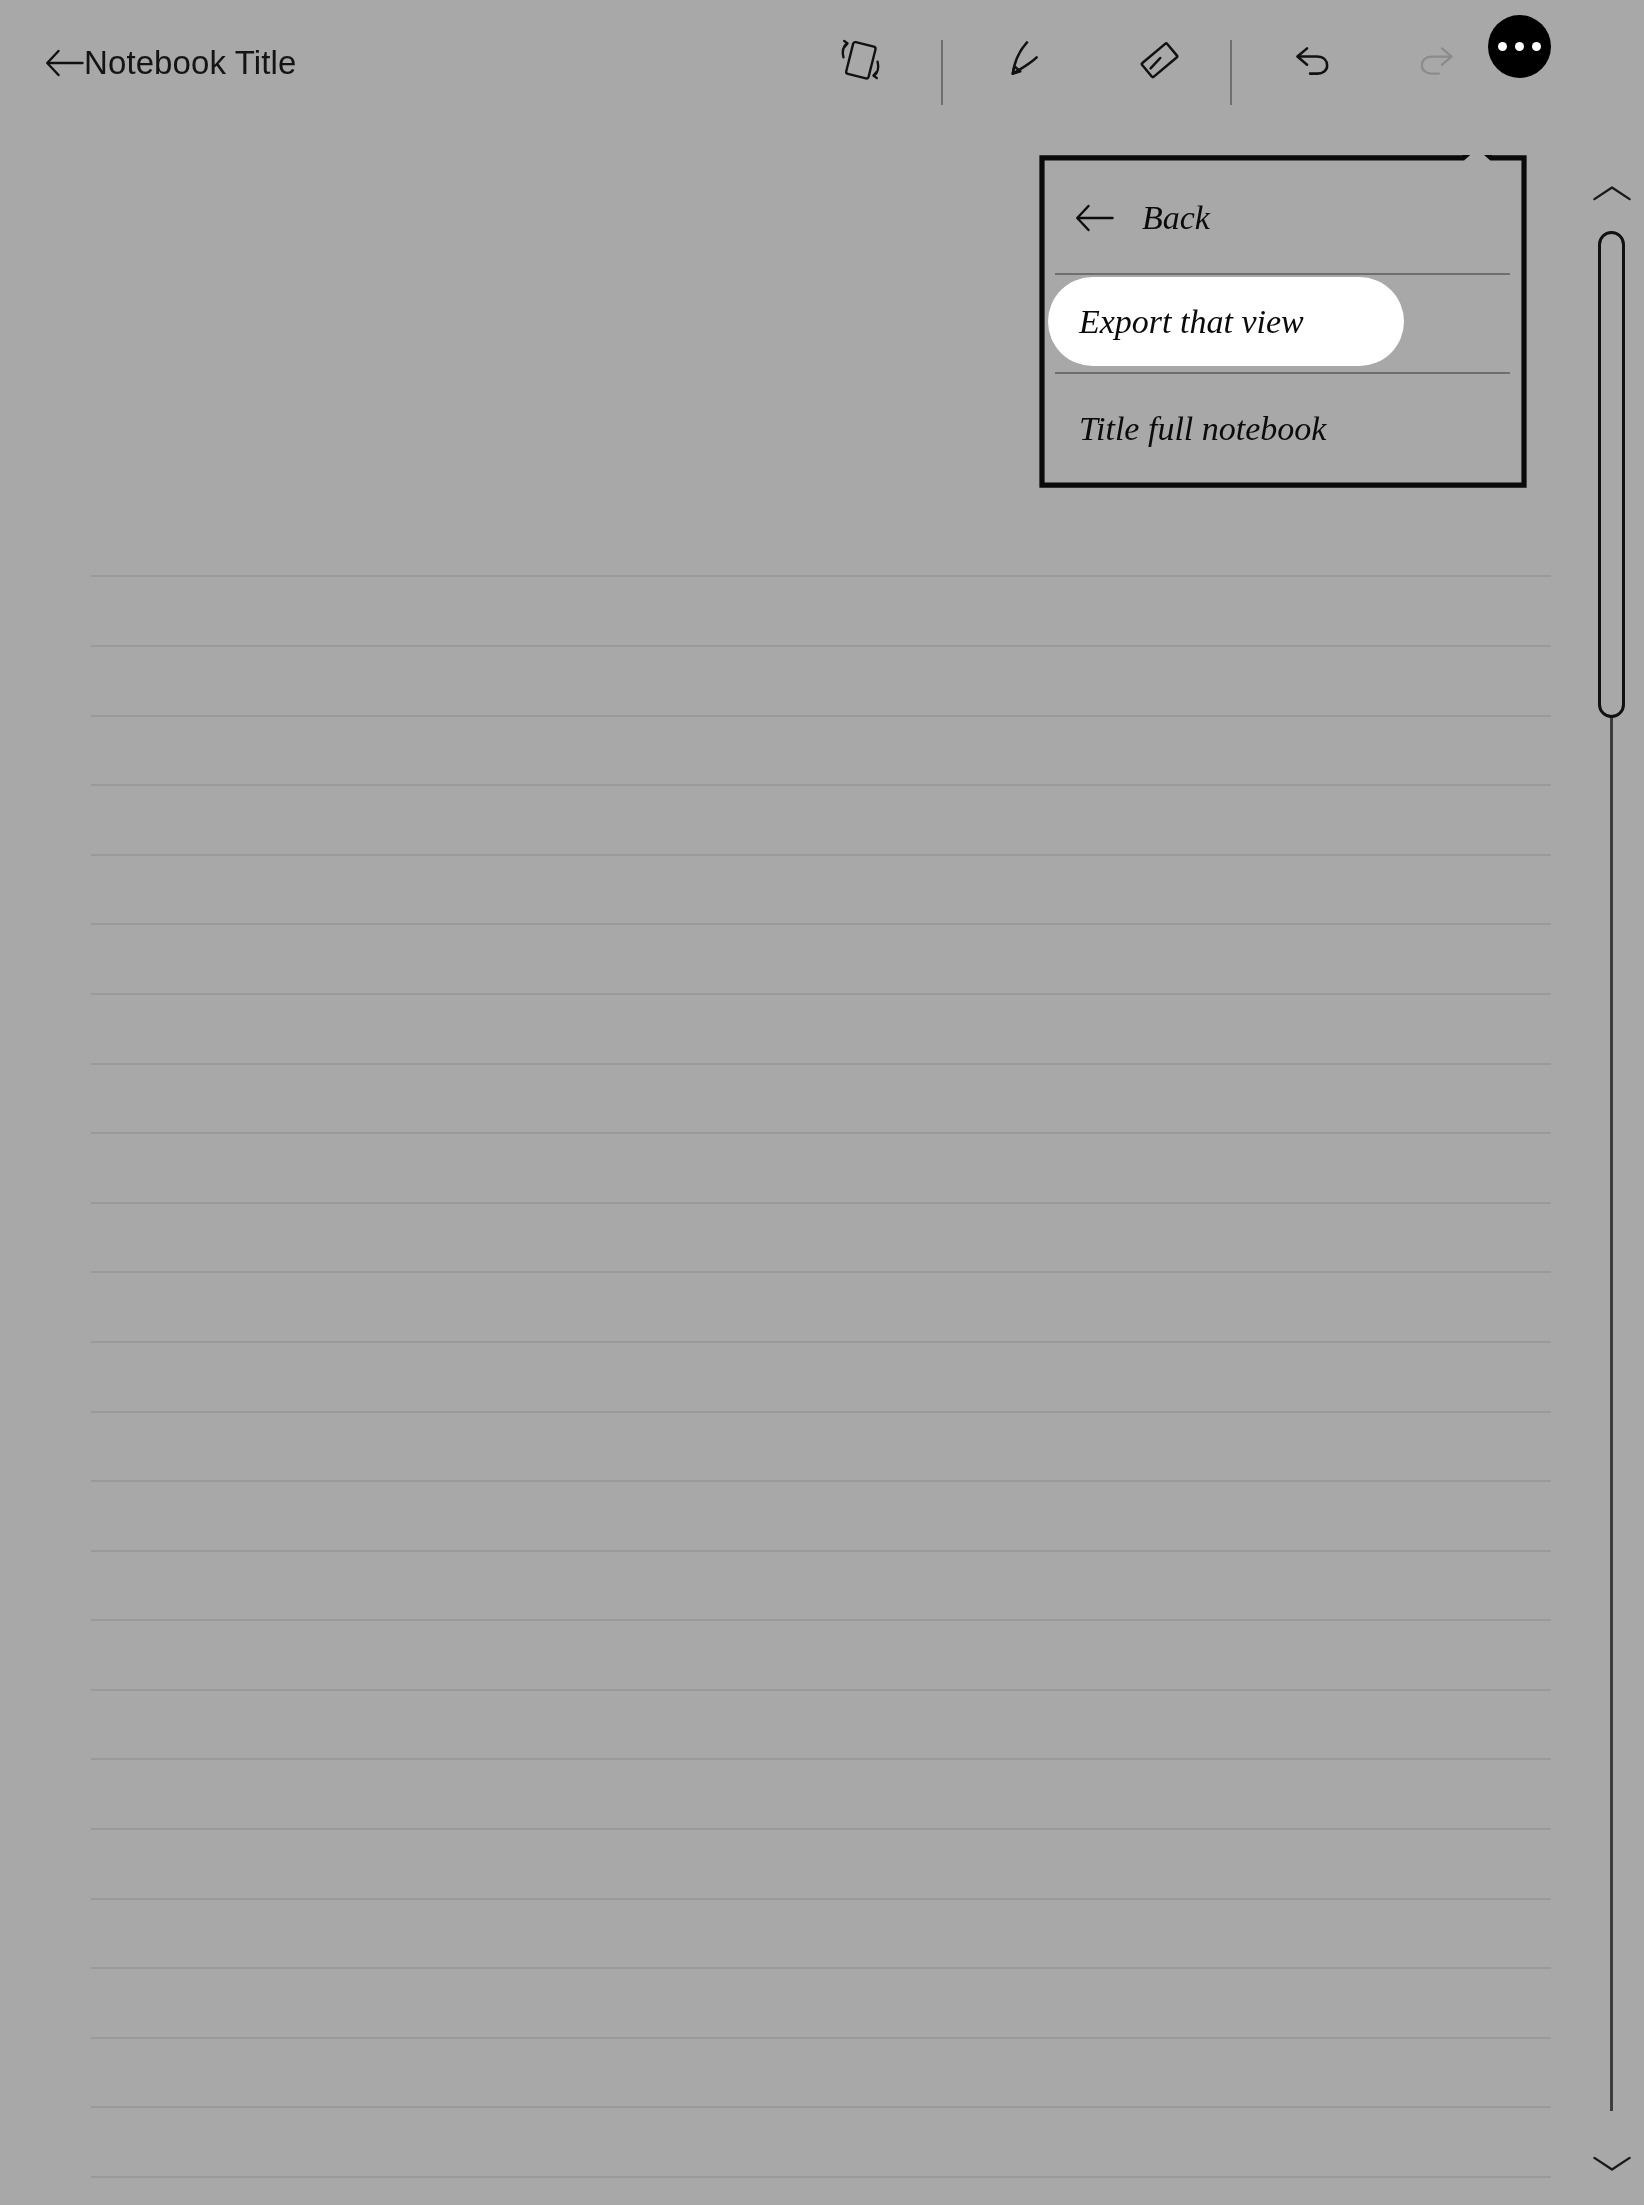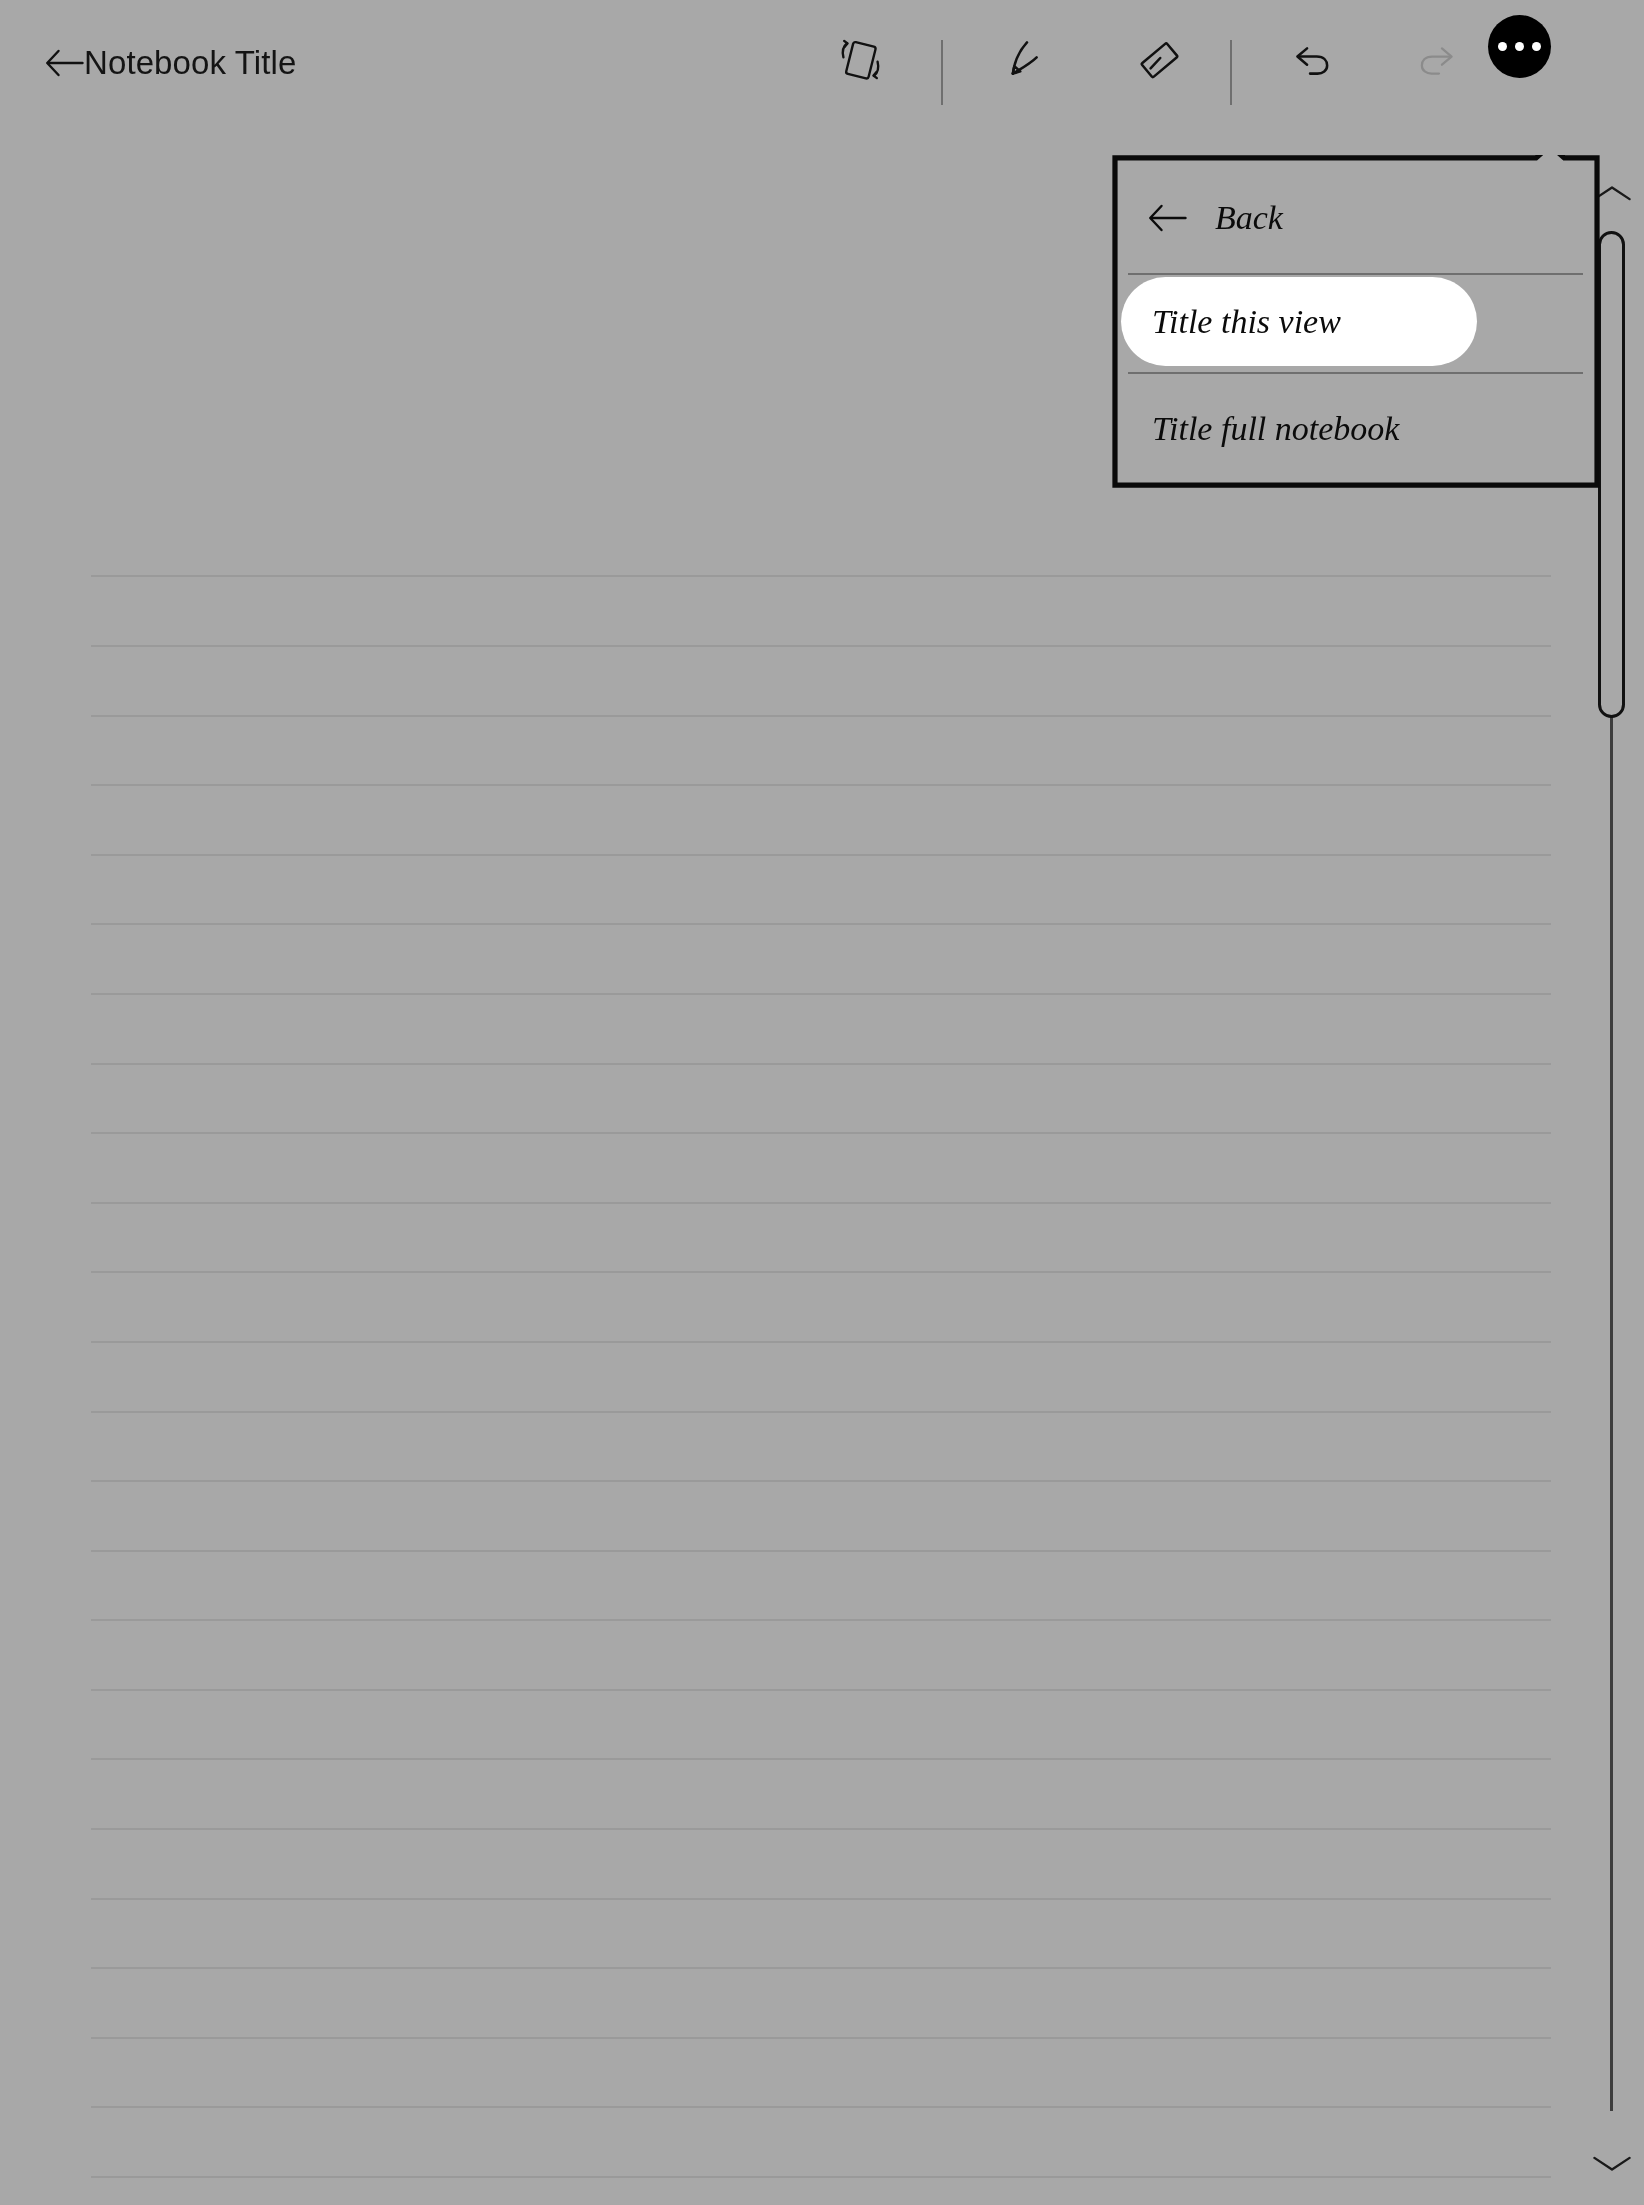--- a/index.html
+++ b/index.html
@@ -139,21 +139,21 @@
     height: 487px;
     border: 3px solid #111;
     border-radius: 15px;
     background: #a8a8a8;
     cursor: pointer;
   }
 
   
   #export-menu {
     position: absolute;
-    left: 1112px;
+    left: 1039px;
     top: 155px;
     width: 488px;
     height: 179px;
   }
   #export-menu-frame {
     position: absolute;
     left: 0; top: 0;
     width: 488px;
     height: 179px;
   }
@@ -354,21 +354,21 @@
             <path d="M18 4 L3 20 L18 36"></path>
           </svg>
         </span>
         <span class="menu-label">Back</span>
       </div>
 
       <div class="menu-sep" id="menu-sep-1"></div>
 
       <div class="menu-item" id="menu-export-view">
         <div id="menu-export-view-pill">
-          <span class="menu-label">Title this view</span>
+          <span class="menu-label">Export that view</span>
         </div>
       </div>
 
       <div class="menu-sep" id="menu-sep-2"></div>
 
       <div class="menu-item" id="menu-export-full">
         <span class="menu-label">Title full notebook</span>
       </div>
 
     </div>

